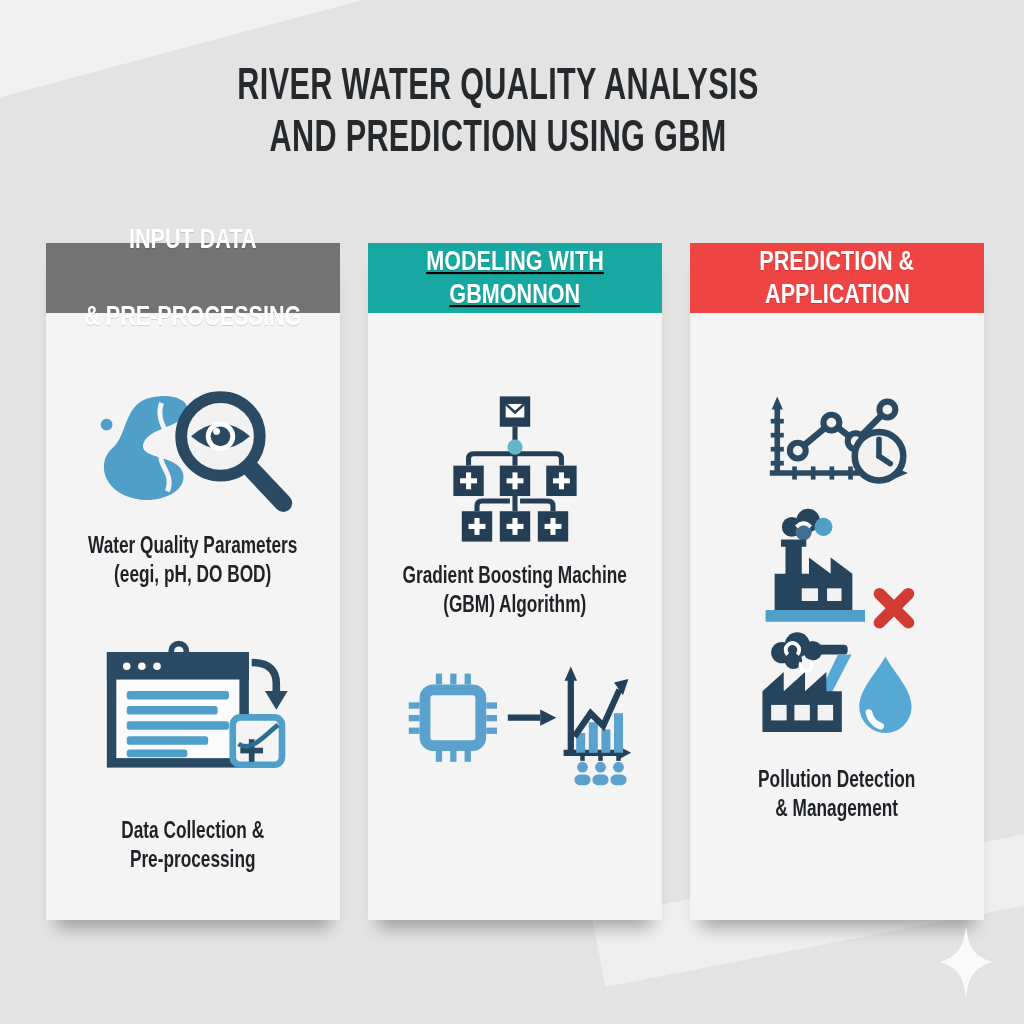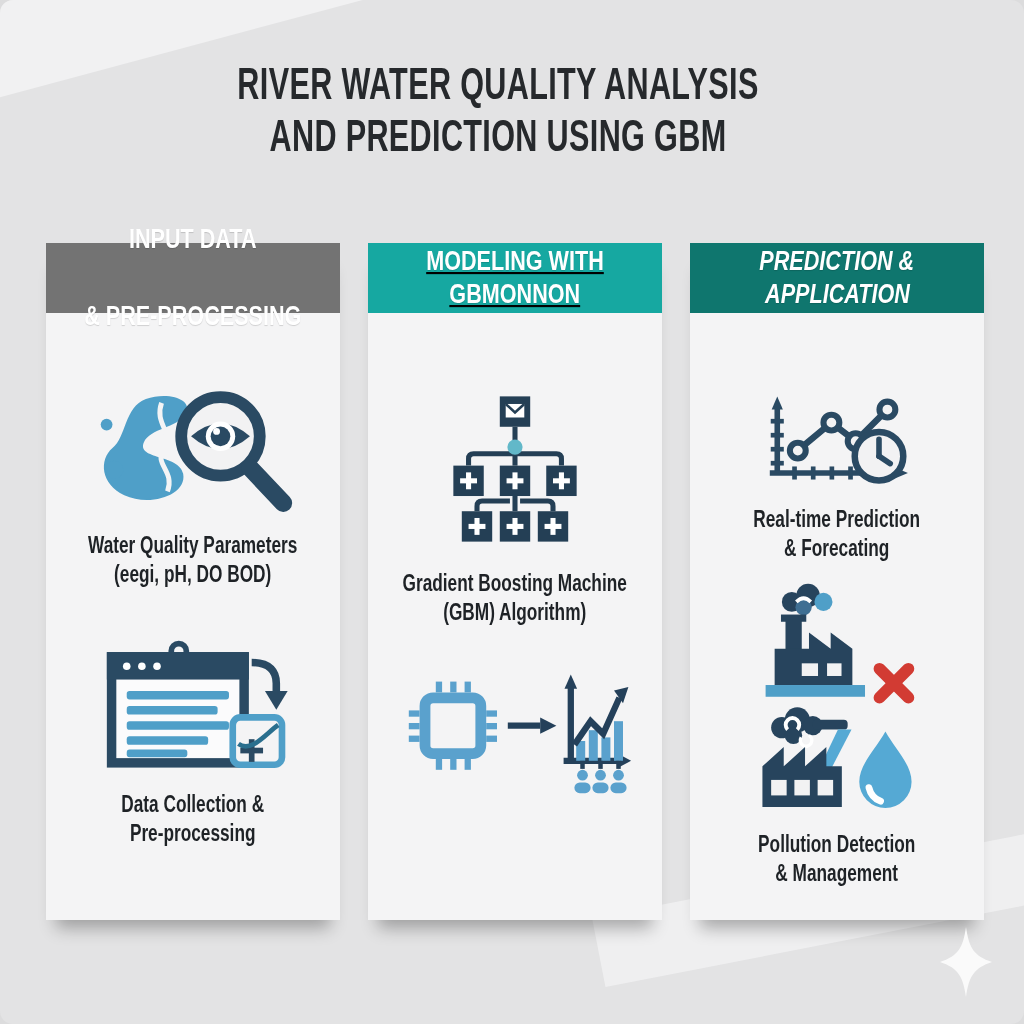--- a/index.html
+++ b/index.html
@@ -1,32 +1,32 @@
 <!DOCTYPE html>
 <html><head>
 <meta charset="utf-8">
 <style>
   html,body{margin:0;padding:0;}
   body{font-family:"Liberation Sans", sans-serif; background:#dcdcdd;}
-  .stage{position:relative;width:1024px;height:1024px;overflow:hidden;background:#e3e3e4;border-radius:13px;}
+  .stage{position:relative;width:1024px;height:1024px;overflow:hidden;background:#e3e3e4;}
   .band{position:absolute;background:#f1f1f2;z-index:0;}
   .band-tl{top:-78px;left:-70px;width:460px;height:130px;transform:rotate(-15deg);}
   .band-br{top:868px;right:-90px;width:520px;height:70px;transform:rotate(-11deg);opacity:.85;}
 
   .title{position:absolute;top:58px;left:-14px;width:1024px;text-align:center;z-index:1;}
   .title .t-line{display:block;font-weight:700;font-size:45px;line-height:1.16;color:#26292c;
     transform:scaleX(0.68);transform-origin:50% 50%;letter-spacing:.5px;white-space:nowrap;}
 
   .card{position:absolute;top:243px;width:294px;height:677px;background:#f4f4f5;z-index:1;
     box-shadow:0 18px 16px -10px rgba(0,0,0,0.30);display:flex;flex-direction:column;align-items:center;}
   .card-1{left:46px;}  .card-2{left:368px;}  .card-3{left:690px;}
 
   .card-header{width:100%;height:70px;display:flex;flex-direction:column;justify-content:center;
     align-items:center;flex:0 0 auto;}
-  .hdr-1{background:#737373;gap:44px;} .hdr-2{background:#16a8a1;text-decoration:underline;} .hdr-3{background:#0f766e;font-style:italic;}
+  .hdr-1{background:#737373;gap:44px;} .hdr-2{background:#16a8a1;text-decoration:underline;} .hdr-3{background:#ef4444;}
   .card-header .h-line{display:block;color:#fff;font-weight:700;font-size:27px;line-height:1.22;
     transform:scaleX(0.80);transform-origin:50% 50%;white-space:nowrap;text-shadow:0 1px 1px rgba(0,0,0,.15);}
 
   .caption{width:110%;text-align:center;flex:0 0 auto;}
   .caption .c-line{display:block;font-weight:700;font-size:23px;line-height:1.24;color:#1e2226;
     transform:scaleX(0.75);transform-origin:50% 50%;white-space:nowrap;}
 
   .ic{flex:0 0 auto;display:block;}
   .sparkle{position:absolute;left:938px;top:925px;z-index:1;}
 </style>
@@ -79,21 +79,21 @@
       <rect x="30" y="106" width="86" height="9" rx="3" fill="#4f9fc8"></rect>
       <rect x="30" y="120" width="64" height="8" rx="3" fill="#4f9fc8"></rect>
       <path d="M162,28 C182,28 188,38 188,50 L188,60" stroke="#2a4a63" stroke-width="8" fill="none"></path>
       <polygon points="176,58 200,58 188,78" fill="#2a4a63"></polygon>
       <rect x="142" y="86" width="52" height="50" rx="8" fill="#f4f4f5" stroke="#4f9fc8" stroke-width="7"></rect>
       <line x1="150" y1="121" x2="174" y2="121" stroke="#2a4a63" stroke-width="6"></line>
       <line x1="162" y1="109" x2="162" y2="133" stroke="#2a4a63" stroke-width="6"></line>
       <path d="M148,114 C162,124 178,102 190,94" stroke="#2a6f8e" stroke-width="5" fill="none"></path>
     </svg>
 
-    <div class="caption" style="margin-top:12px">
+    <div class="caption" style="margin-top:38px">
       <span class="c-line">Data Collection &amp;</span>
       <span class="c-line">Pre-processing</span>
     </div>
   </div>
 
   <div class="card card-2">
     <div class="card-header hdr-2">
       <span class="h-line">MODELING WITH</span>
       <span class="h-line">GBMONNON</span>
     </div>
@@ -122,21 +122,21 @@
       <rect x="77" y="140" width="36" height="36" fill="#243f55"></rect>
       <rect x="122" y="140" width="36" height="36" fill="#243f55"></rect>
       <rect x="40" y="155" width="20" height="6" fill="#ffffff"></rect>
         <rect x="47" y="148" width="6" height="20" fill="#ffffff"></rect>
       <rect x="85" y="155" width="20" height="6" fill="#ffffff"></rect>
         <rect x="92" y="148" width="6" height="20" fill="#ffffff"></rect>
       <rect x="130" y="155" width="20" height="6" fill="#ffffff"></rect>
         <rect x="137" y="148" width="6" height="20" fill="#ffffff"></rect>
     </svg>
 
-    <div class="caption" style="margin-top:24px">
+    <div class="caption" style="margin-top:16px">
       <span class="c-line">Gradient Boosting Machine</span>
       <span class="c-line">(GBM) Algorithm)</span>
     </div>
 
     <svg class="ic" style="margin-top:34px" width="234" height="135" viewBox="0 0 260 150">
       <rect x="30" y="42" width="62" height="62" rx="9" fill="none" stroke="#5aa1cd" stroke-width="12"></rect>
       <rect x="42" y="24" width="7" height="12" fill="#5aa1cd"></rect>
         <rect x="58" y="24" width="7" height="12" fill="#5aa1cd"></rect>
         <rect x="74" y="24" width="7" height="12" fill="#5aa1cd"></rect>
       <rect x="42" y="110" width="7" height="12" fill="#5aa1cd"></rect>
@@ -195,24 +195,20 @@
       <polyline points="48,66 84,36 110,56 144,22" stroke="#2a4a63" stroke-width="7" fill="none"></polyline>
       <circle cx="48" cy="66" r="8.5" fill="#f2f2f3" stroke="#2a4a63" stroke-width="6.5"></circle>
       <circle cx="84" cy="36" r="8.5" fill="#f2f2f3" stroke="#2a4a63" stroke-width="6.5"></circle>
       <circle cx="110" cy="56" r="8.5" fill="#f2f2f3" stroke="#2a4a63" stroke-width="6.5"></circle>
       <circle cx="144" cy="22" r="8.5" fill="#f2f2f3" stroke="#2a4a63" stroke-width="6.5"></circle>
       <circle cx="135" cy="72" r="26" fill="#f2f2f3" stroke="#2a4a63" stroke-width="7"></circle>
       <line x1="135" y1="72" x2="135" y2="54" stroke="#2a4a63" stroke-width="6" stroke-linecap="round"></line>
       <line x1="135" y1="72" x2="147" y2="80" stroke="#2a4a63" stroke-width="6" stroke-linecap="round"></line>
     </svg>
 
-    <div class="caption" style="margin-top:18px">
-      <span class="c-line">Real-time Prediction</span>
-      <span class="c-line">&amp; Forecating</span>
-    </div>
 
     <svg class="ic" style="margin-top:20px" width="186" height="122" viewBox="0 0 190 135">
       <circle cx="45" cy="22" r="11" fill="#27445d"></circle>
       <circle cx="63" cy="15" r="13" fill="#27445d"></circle>
       <circle cx="80" cy="22" r="10" fill="#4f9fc8"></circle>
       <circle cx="58" cy="28" r="9" fill="#3f6f93"></circle>
       <path d="M50,22 q8,-8 16,0" stroke="#ffffff" stroke-width="4" fill="none"></path>
       <rect x="33" y="36" width="28" height="8" fill="#27445d"></rect>
       <rect x="38" y="42" width="18" height="34" fill="#27445d"></rect>
       <path d="M26,114 L26,74 L64,74 L64,56 L88,74 L88,56 L112,74 L112,114 Z" fill="#27445d"></path>
@@ -233,21 +229,21 @@
       <rect x="70" y="14" width="36" height="10" rx="4" fill="#27445d"></rect>
       <polygon points="96,24 110,24 84,74 72,74" fill="#55a9d4"></polygon>
       <path d="M18,104 L18,62 L40,42 L40,62 L62,42 L62,62 L84,42 L84,62 L100,62 L100,104 Z" fill="#27445d"></path>
       <rect x="27" y="76" width="16" height="16" fill="#f2f2f3"></rect>
       <rect x="51" y="76" width="16" height="16" fill="#f2f2f3"></rect>
       <rect x="75" y="76" width="16" height="16" fill="#f2f2f3"></rect>
       <path d="M145,26 C155,44 172,60 172,78 A27,27 0 1,1 118,78 C118,60 135,44 145,26 Z" fill="#55a9d4"></path>
       <path d="M128,84 A20,20 0 0,0 140,98" stroke="#ffffff" stroke-width="7" fill="none" stroke-linecap="round"></path>
     </svg>
 
-    <div class="caption" style="margin-top:12px">
+    <div class="caption" style="margin-top:22px">
       <span class="c-line">Pollution Detection</span>
       <span class="c-line">&amp; Management</span>
     </div>
   </div>
 
   <svg class="sparkle" width="56" height="74" viewBox="0 0 56 74">
     <path d="M28,2 C31,23 36,31 54,37 C36,43 31,51 28,72 C25,51 20,43 2,37 C20,31 25,23 28,2 Z" fill="#fafafa"></path>
   </svg>
 </div>
 

